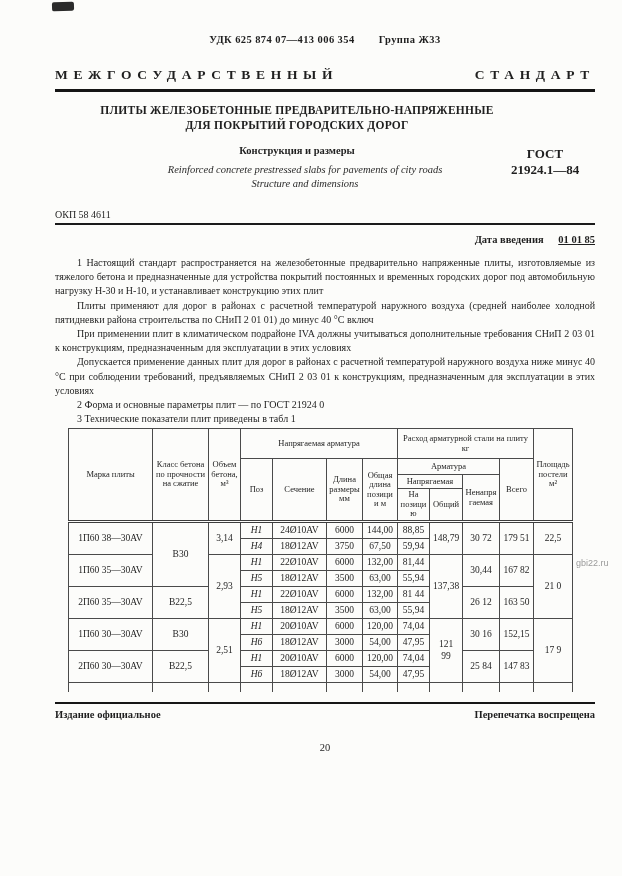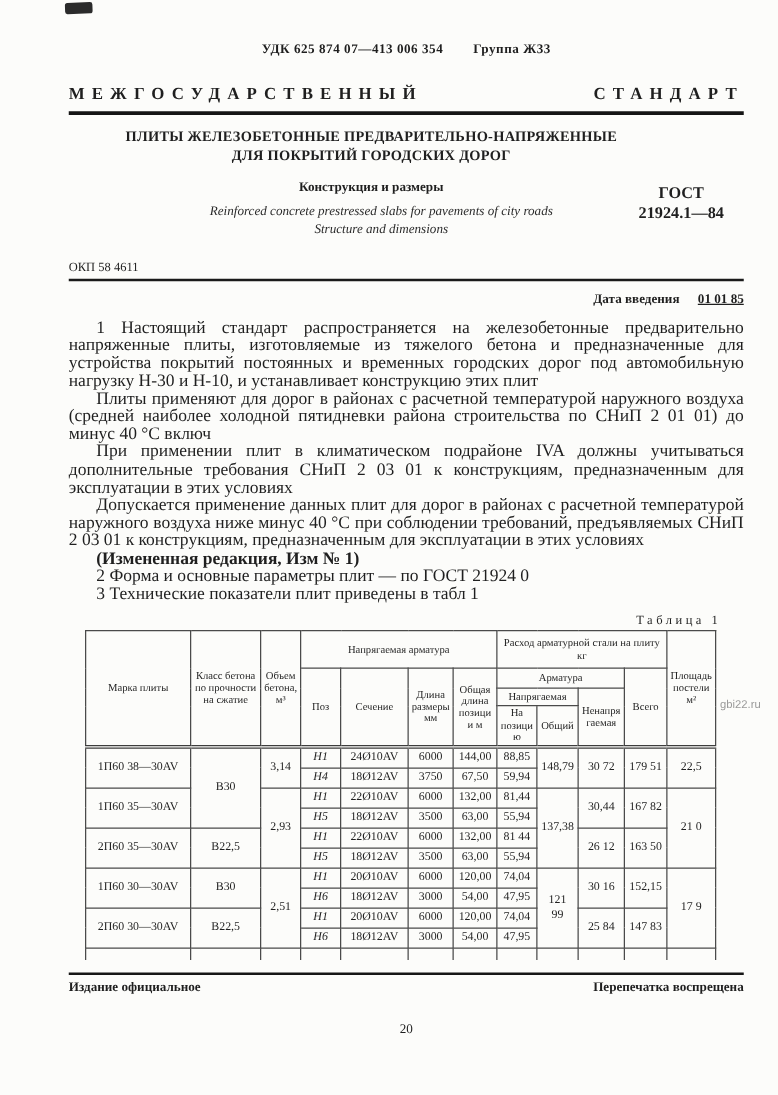--- a/index.html
+++ b/index.html
@@ -29,21 +29,21 @@
     font-size:10.5px; font-weight:bold; }
   .gost-block { position:absolute; right:0; top:112px; width:100px;
     text-align:center; font-size:13px; font-weight:bold; line-height:16px; }
   .title-en { width:500px; margin-top:7px; text-align:center;
     font-size:10.5px; line-height:13.5px; color:#2a2a2a;font-style:italic; }
 
   .okp { margin-top:19px; font-size:10px; }
   .date-row { margin-top:9px; text-align:right; font-size:10.5px; font-weight:bold; }
   .date-row .val { text-decoration:underline; margin-left:12px; }
 
-  .body-text { margin-top:11px; font-size:14px; line-height:14.2px; text-align:justify; }
+  .body-text { margin-top:11px; font-size:10px; line-height:14.2px; text-align:justify; }
   .body-text p { margin:0; text-indent:22px; }
   .body-text p.bold { font-weight:bold; }
 
   .table-caption { margin-top:8px; padding-right:18px; text-align:right;
     font-size:10px; letter-spacing:0.28em; }
 
   table.specs { border-collapse:collapse; table-layout:fixed; width:504px;
     margin:2px 0 0 13px; border:1.5px solid #4a4a4a; border-bottom:none; }
   table.specs th, table.specs td { border:1px solid #4a4a4a; }
   table.specs th { font-weight:normal; font-size:8.5px; line-height:9.5px;
@@ -110,26 +110,24 @@
     <div class="date-row">
       <span>Дата введения</span>
       <span class="val">01 01 85</span>
     </div>
 
     <div class="body-text">
       <p>1 Настоящий стандарт распространяется на железобетонные предварительно напряженные плиты, изготовляемые из тяжелого бетона и предназначенные для устройства покрытий постоянных и временных городских дорог под автомобильную нагрузку Н-30 и Н-10, и устанавливает конструкцию этих плит</p>
       <p>Плиты применяют для дорог в районах с расчетной температурой наружного воздуха (средней наиболее холодной пятидневки района строительства по СНиП 2 01 01) до минус 40 °С включ</p>
       <p>При применении плит в климатическом подрайоне IVA должны учитываться дополнительные требования СНиП 2 03 01 к конструкциям, предназначенным для эксплуатации в этих условиях</p>
       <p>Допускается применение данных плит для дорог в районах с расчетной температурой наружного воздуха ниже минус 40 °С при соблюдении требований, предъявляемых СНиП 2 03 01 к конструкциям, предназначенным для эксплуатации в этих условиях</p>
-      <p class="bold">(Измененная редакция, Изм № 1)</p>
       <p>2 Форма и основные параметры плит — по ГОСТ 21924 0</p>
       <p>3 Технические показатели плит приведены в табл 1</p>
     </div>
 
-    <div class="table-caption">Таблица 1</div>
 
     <table class="specs">
       <colgroup>
         <col style="width:84px">
           <col style="width:56px">
           <col style="width:32px">
           <col style="width:32px">
         <col style="width:54px">
           <col style="width:36px">
           <col style="width:35px">

